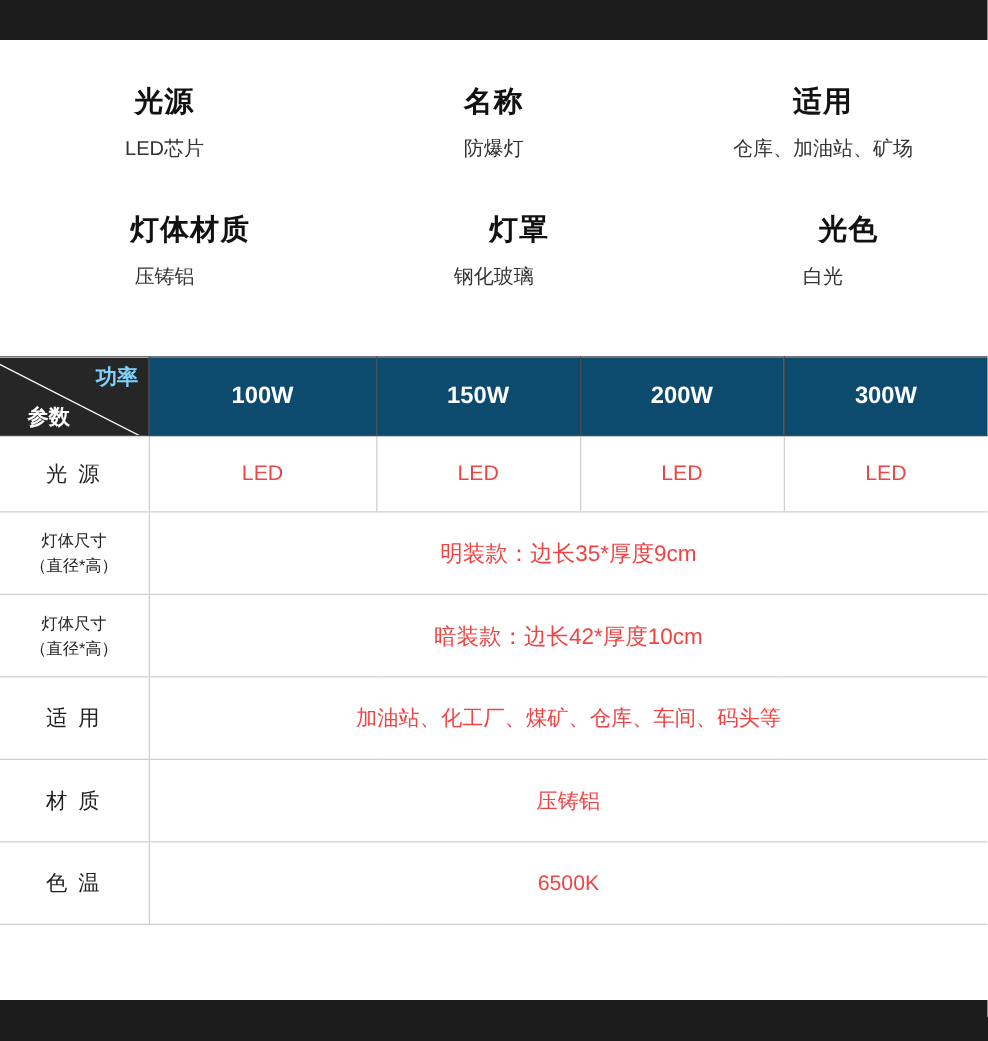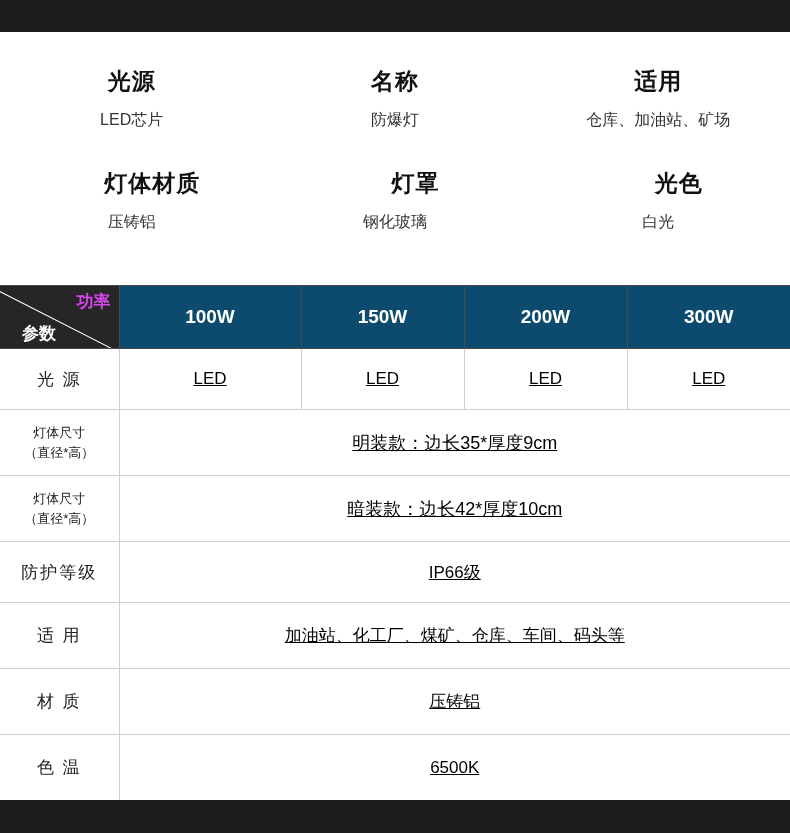--- a/index.html
+++ b/index.html
@@ -120,21 +120,21 @@
     background: #ffffff;
     transform: rotate(27deg);
     transform-origin: left top;
   }
   .corner-cell .lbl-power {
     position: absolute;
     right: 8px;
     top: 4px;
     font-size: 17px;
     font-weight: bold;
-    color: #d946ef;
+    color: #7dd3fc;
   }
   .corner-cell .lbl-param {
     position: absolute;
     left: 22px;
     bottom: 3px;
     font-size: 17px;
     font-weight: bold;
     color: #ffffff;
   }
 
@@ -148,22 +148,21 @@
     color: #222222;
     letter-spacing: 2px;
   }
   td.rowlabel.two-line {
     font-size: 13px;
     line-height: 1.5;
     letter-spacing: 0;
   }
   td.value {
     font-size: 17px;
-    color: #000000;
-    text-decoration: underline;
+    color: #ef4444;
   }
   td.value.big {
     font-size: 18px;
   }
   tr.tall td {
     height: 63px !important;
   }
 
   
   .bottom-bar {
@@ -256,24 +255,20 @@
       </tr>
 
       <tr class="body-row tall">
         <td class="first-col rowlabel two-line">
           <div>灯体尺寸</div>
           <div>（直径*高）</div>
         </td>
         <td class="value big last-col" colspan="4">暗装款：边长42*厚度10cm</td>
       </tr>
 
-      <tr class="body-row">
-        <td class="first-col rowlabel">防护等级</td>
-        <td class="value last-col" colspan="4">IP66级</td>
-      </tr>
 
       <tr class="body-row tall">
         <td class="first-col rowlabel">适 用</td>
         <td class="value last-col" colspan="4">加油站、化工厂、煤矿、仓库、车间、码头等</td>
       </tr>
 
       <tr class="body-row tall">
         <td class="first-col rowlabel">材 质</td>
         <td class="value last-col" colspan="4">压铸铝</td>
       </tr>

